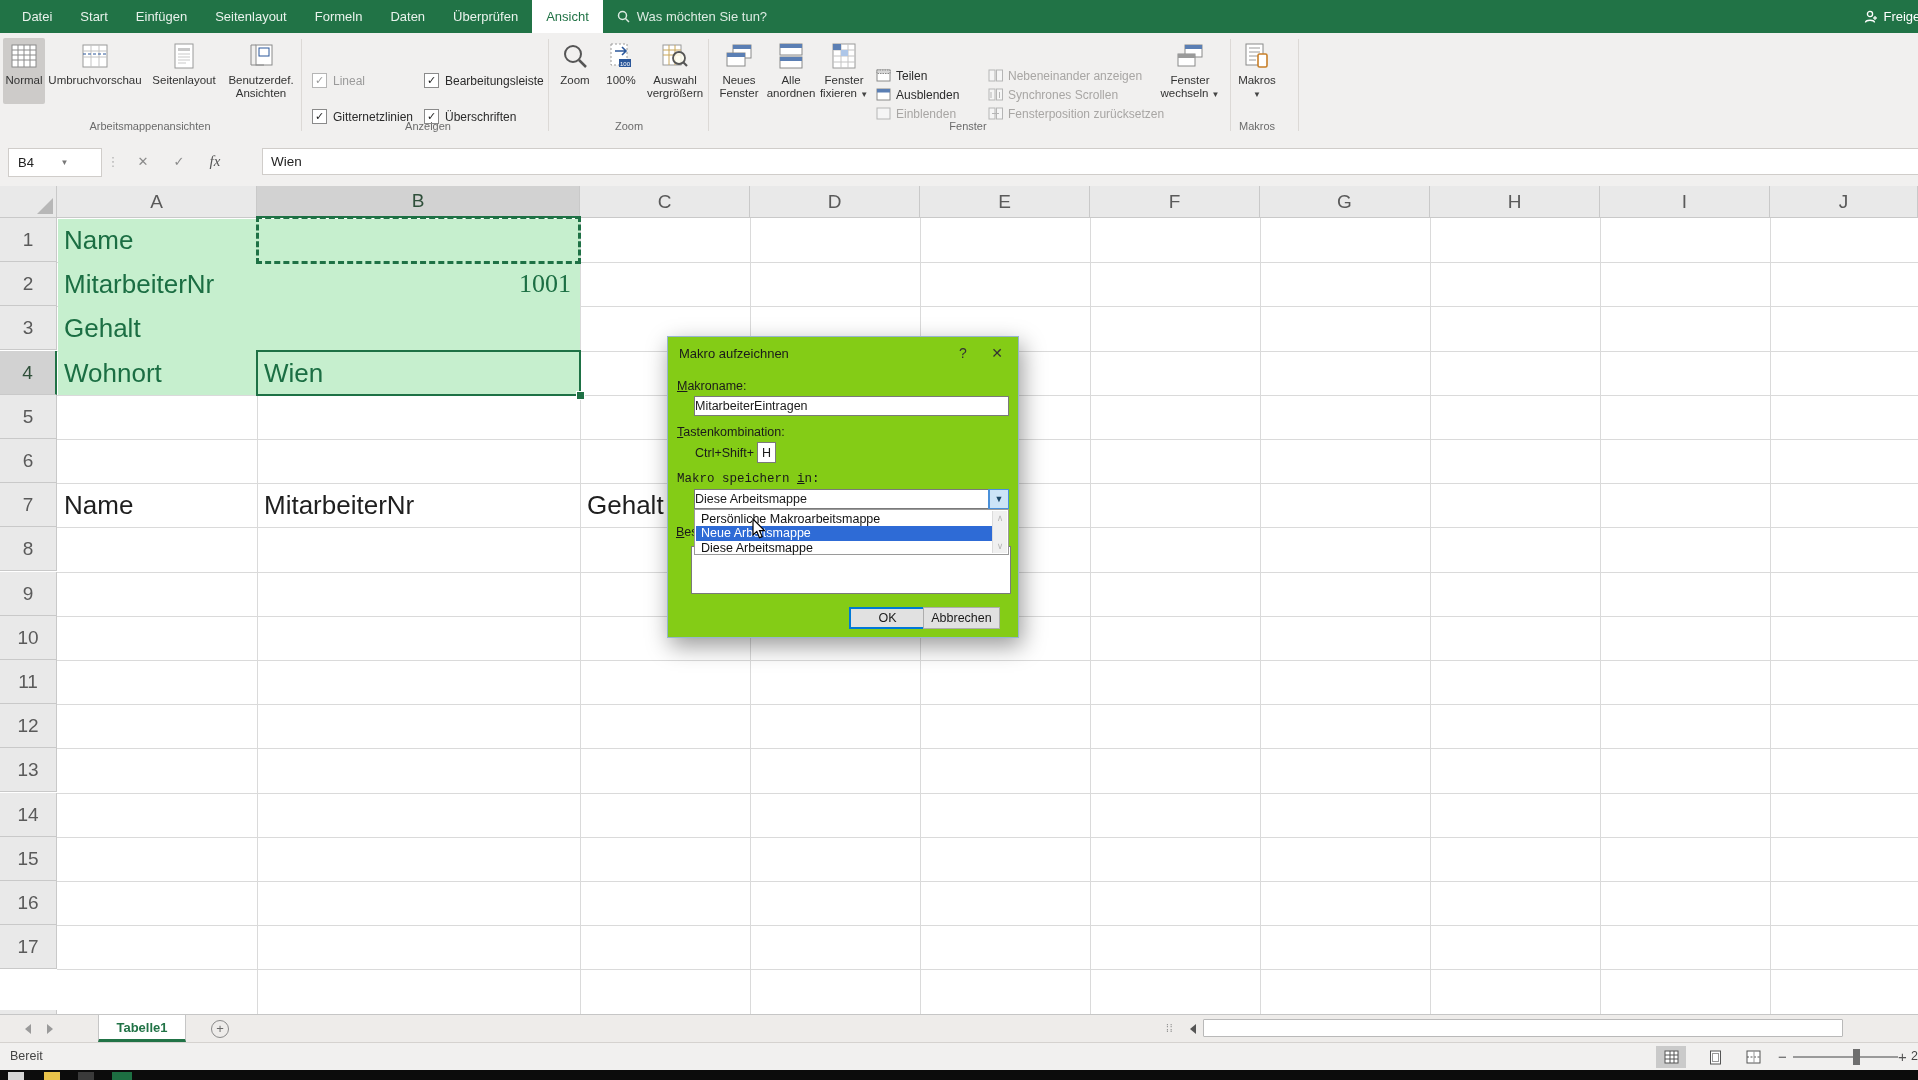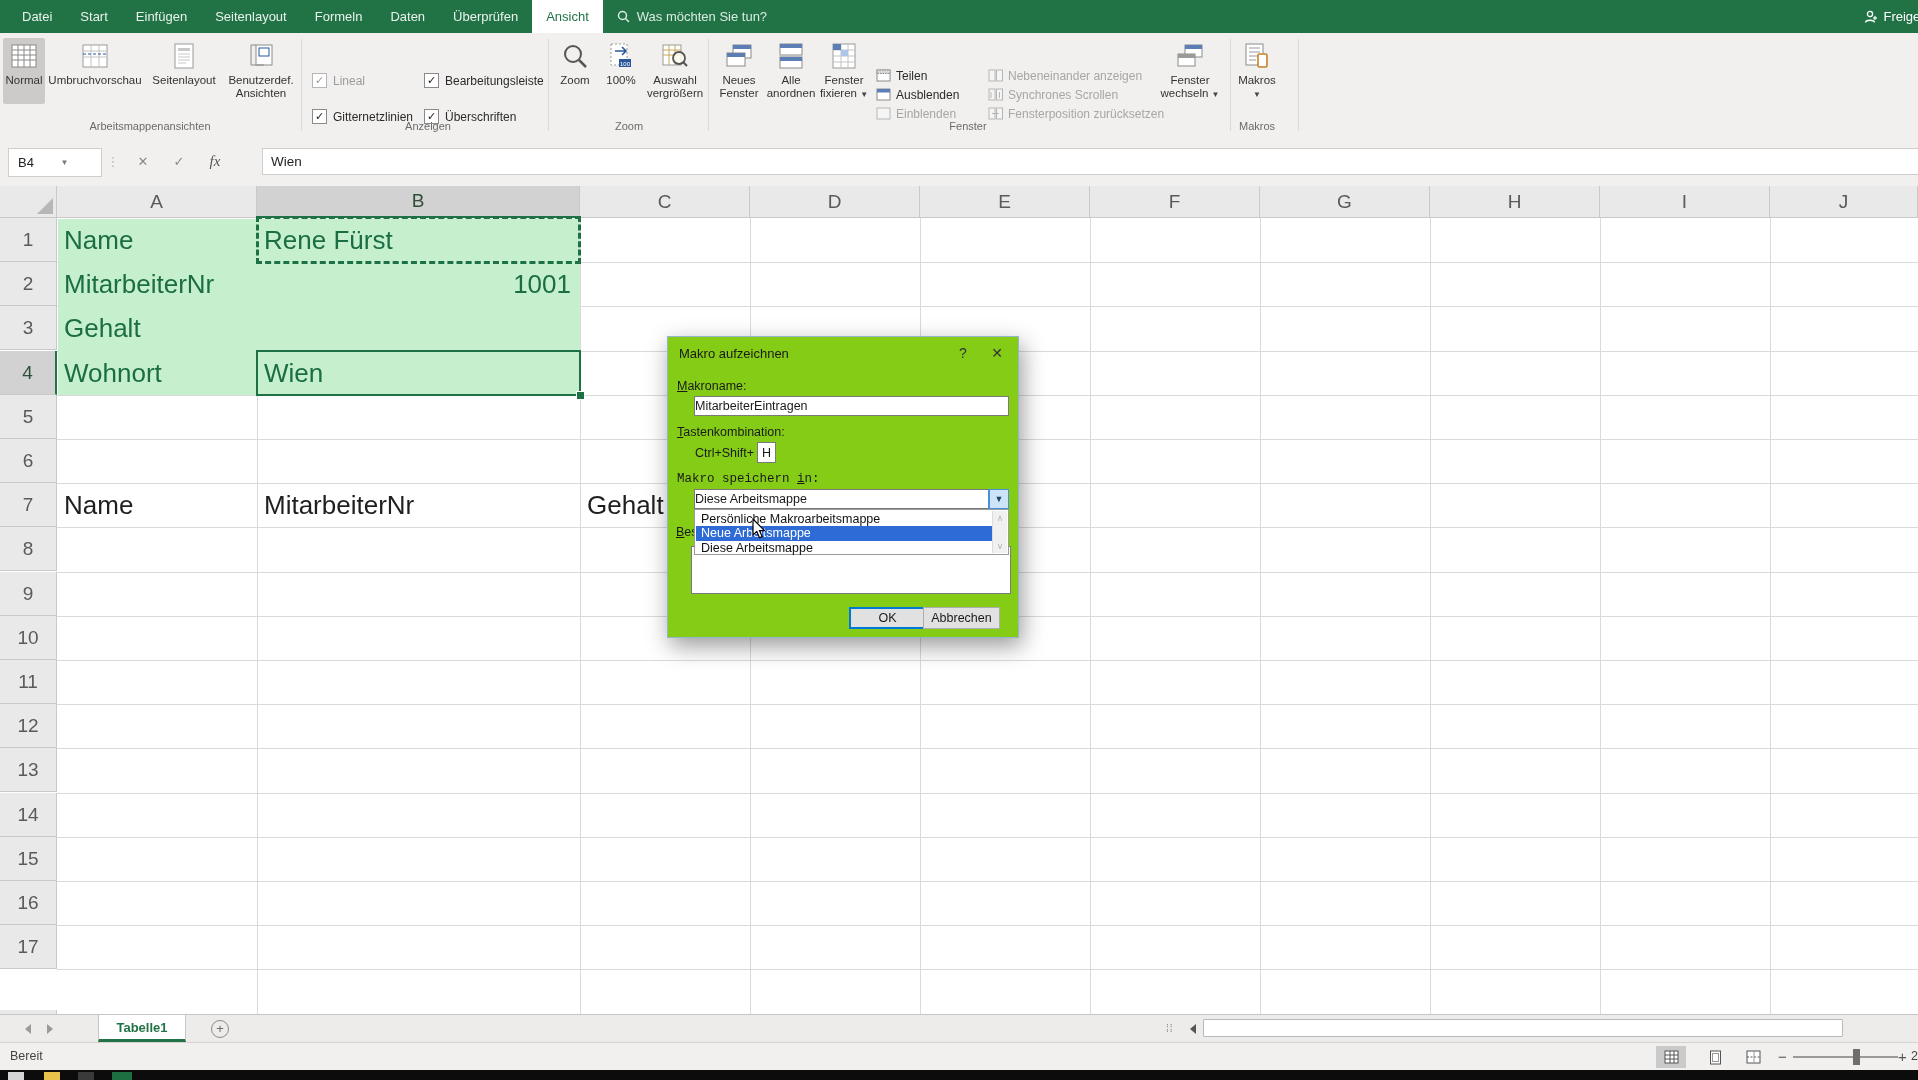--- a/index.html
+++ b/index.html
@@ -37,21 +37,21 @@
   .colhead{position:absolute;top:0;height:32px;background:#e9e9e9;border-right:1px solid #c9c9c9;border-bottom:1px solid #c9c9c9;display:flex;align-items:center;justify-content:center;font-size:19px;color:#5a5a5a;box-sizing:border-box;}
   .colhead.sel{background:#d2d2d2;border-bottom:2px solid #217346;color:#2f4f3a;}
   .rowhead{position:absolute;left:0;width:57px;background:#e9e9e9;border-right:1px solid #c9c9c9;border-bottom:1px solid #c9c9c9;display:flex;align-items:center;justify-content:center;font-size:19px;color:#5a5a5a;box-sizing:border-box;}
   .rowhead.sel{background:#d2d2d2;border-right:2px solid #217346;color:#2f4f3a;}
   #corner{left:0;top:0;width:57px;height:32px;background:#e9e9e9;border-right:1px solid #c9c9c9;border-bottom:1px solid #c9c9c9;box-sizing:border-box;}
   #corner:after{content:"";position:absolute;right:3px;bottom:3px;border-left:16px solid transparent;border-bottom:16px solid #b7b7b7;}
   .vline{position:absolute;width:1px;background:#dadada;}
   .hline{position:absolute;height:1px;background:#dadada;}
   .celltext{position:absolute;font-size:26px;color:#1b6e43;display:flex;align-items:center;white-space:nowrap;}
   .celltext.plain{color:#1f1f1f;}
-  .celltext.right{justify-content:flex-end;}
+  .celltext.right{justify-content:flex-end;font-family:Liberation Serif, serif;}
   #greenblock{background:#c6efce;}
   #ants{border:3px dashed #1e7145;box-sizing:border-box;}
   #activecell{border:2px solid #1e7145;box-sizing:border-box;}
   #fillhandle{width:7px;height:7px;background:#1e7145;border:1px solid #fff;}
   
   #dialog{left:667px;top:336px;width:350px;height:300px;background:#84cc16;border:1px solid #96b5cd;box-shadow:3px 8px 22px rgba(0,0,0,.4);z-index:50;}
   #dlgtitle{position:absolute;left:11px;top:9px;font-size:13px;color:#1a1a1a;}
   .dlgsys{position:absolute;top:5px;width:26px;height:22px;text-align:center;font-size:14px;color:#333;line-height:22px;}
   .dlbl{position:absolute;font-size:12.5px;color:#1a1a1a;white-space:nowrap;}
   .accel{text-decoration:underline;}
@@ -391,21 +391,20 @@
       <div class="rowhead" style="top: 474px; height: 44px;">11</div>
       <div class="rowhead" style="top: 518px; height: 44px;">12</div>
       <div class="rowhead" style="top: 562px; height: 44px;">13</div>
       <div class="rowhead" style="top: 607px; height: 44px;">14</div>
       <div class="rowhead" style="top: 651px; height: 44px;">15</div>
       <div class="rowhead" style="top: 695px; height: 44px;">16</div>
       <div class="rowhead" style="top: 739px; height: 44px;">17</div>
       <div class="rowhead" style="top: 824px; height: 44px;">18</div>
       <div class="abs" id="greenblock" style="left: 58px; top: 33px; width: 522px; height: 176px;"></div>
       <div class="celltext " style="left: 64px; width: 184px; top: 32px; height: 44px;">Name</div>
-      <div class="celltext " style="left: 264px; width: 307px; top: 32px; height: 44px;">Rene Fürst</div>
       <div class="celltext " style="left: 64px; width: 184px; top: 76px; height: 44px;">MitarbeiterNr</div>
       <div class="celltext  right" style="left: 264px; width: 307px; top: 76px; height: 44px;">1001</div>
       <div class="celltext " style="left: 64px; width: 184px; top: 120px; height: 44px;">Gehalt</div>
       <div class="celltext " style="left: 64px; width: 184px; top: 165px; height: 44px;">Wohnort</div>
       <div class="celltext " style="left: 264px; width: 307px; top: 165px; height: 44px;">Wien</div>
       <div class="celltext plain" style="left: 64px; width: 184px; top: 297px; height: 44px;">Name</div>
       <div class="celltext plain" style="left: 264px; width: 307px; top: 297px; height: 44px;">MitarbeiterNr</div>
       <div class="celltext plain" style="left: 587px; width: 154px; top: 297px; height: 44px;">Gehalt</div>
       <div class="abs" id="ants" style="left: 256px; top: 30px; width: 325px; height: 48px;"></div>
       <div class="abs" id="activecell" style="left: 256px; top: 164px; width: 325px; height: 46px;"></div>

